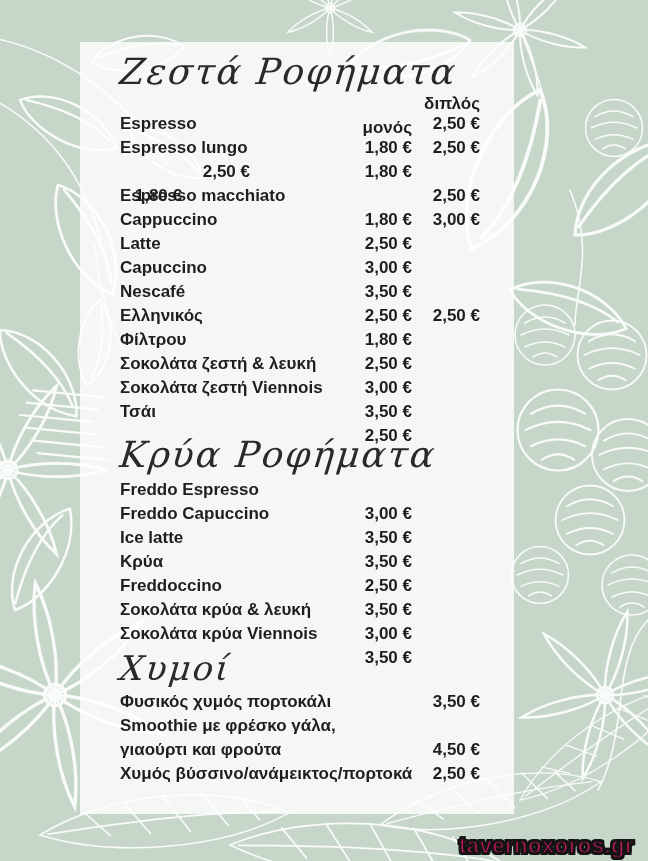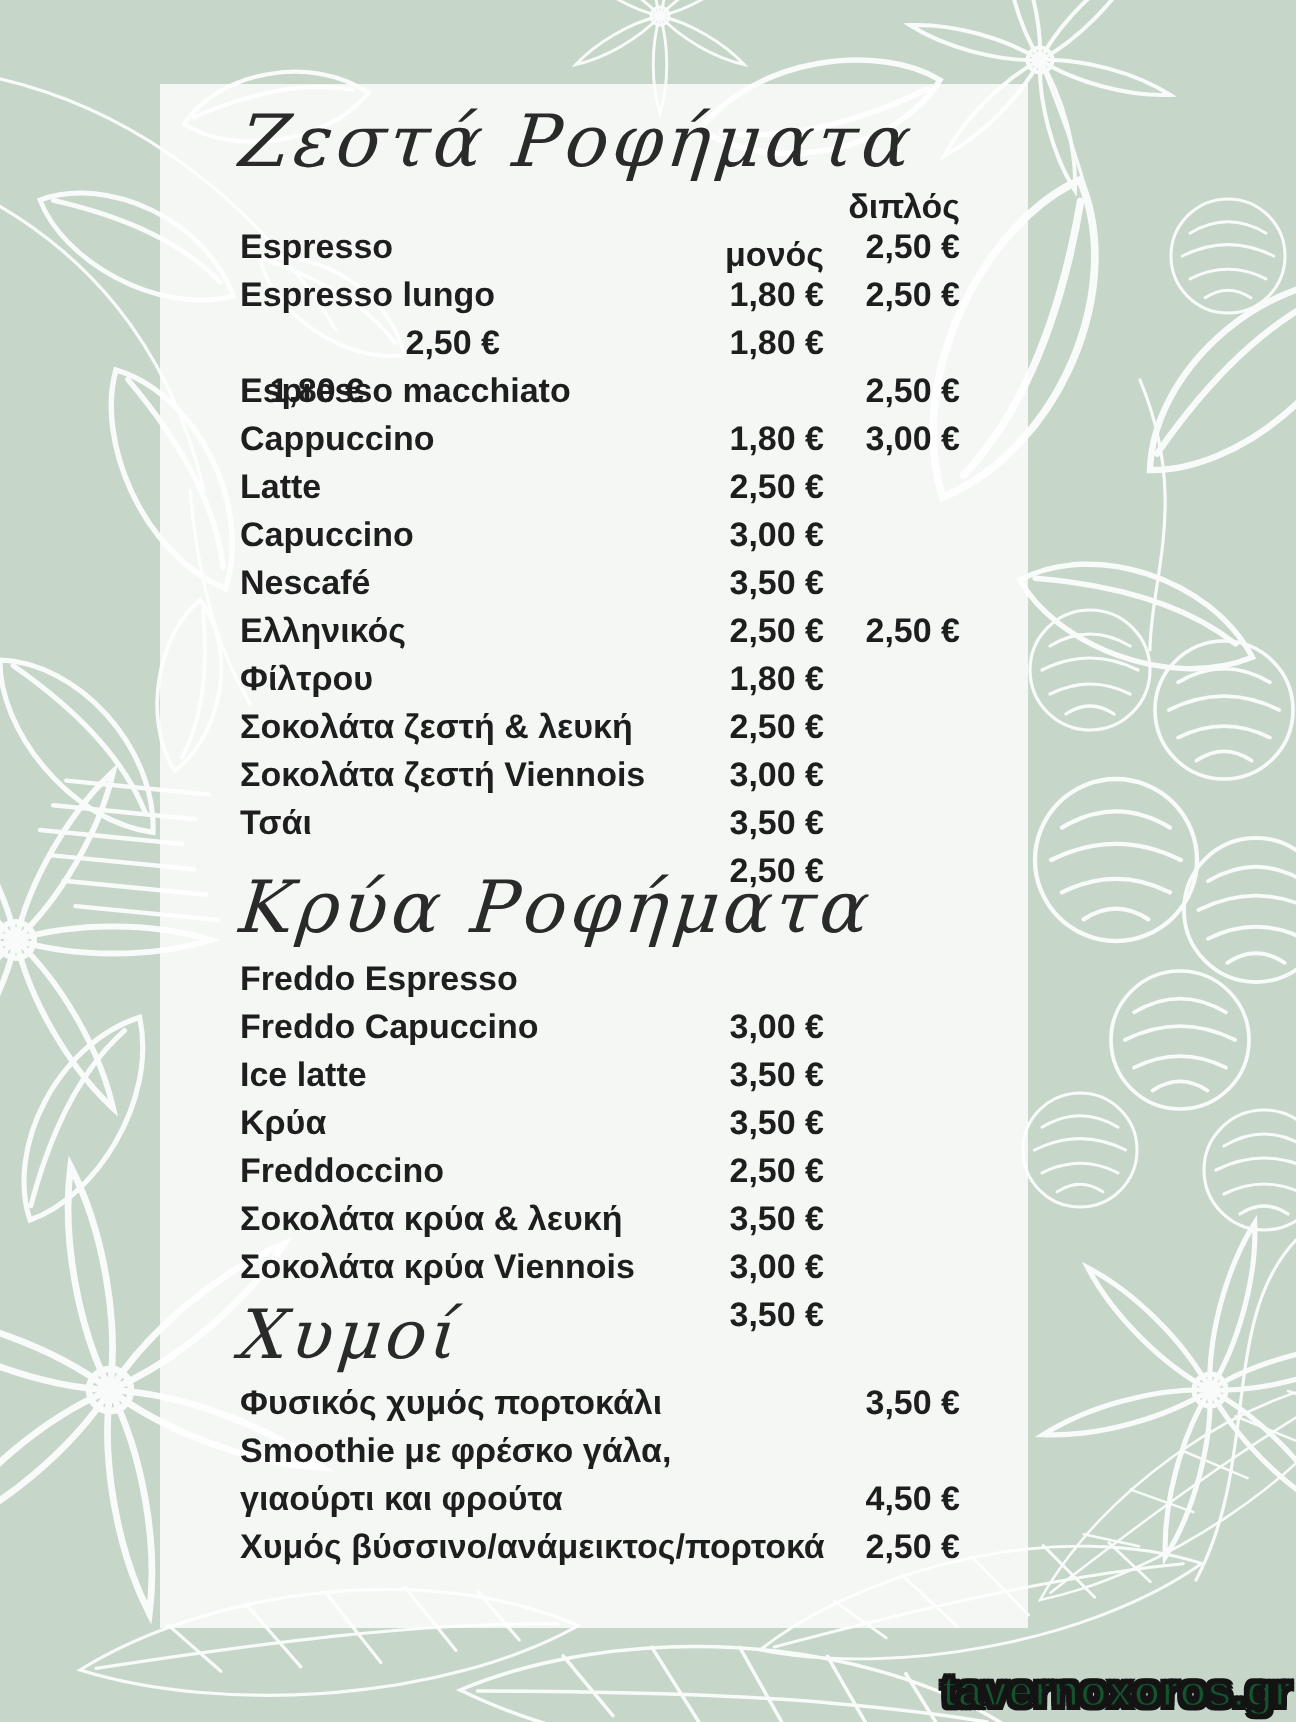--- a/index.html
+++ b/index.html
@@ -31,23 +31,23 @@
   .title-hot{margin-top:6px;}
   .title-cold{margin-top:8px;height:46px;line-height:46px;}
   .title-juice{margin-top:0;font-size:34px;height:44px;line-height:44px;}
   .col-header{display:flex;height:16px;line-height:16px;font-size:17px;font-weight:600;}
   .col-header .spacer{flex:1;}
   .row{display:flex;height:24px;line-height:24px;font-size:17px;font-weight:700;}
   .item-name{flex:1;white-space:nowrap;overflow:hidden;}
   .p1{width:62px;text-align:right;white-space:nowrap;margin-top:24px;}
   .p2{width:68px;text-align:right;white-space:nowrap;}
   #watermark{
-    position:absolute;right:2px;bottom:2px;
+    position:absolute;right:14px;bottom:2px;
     font-size:22px;font-weight:bold;letter-spacing:0.5px;
-    color:#14532d;
+    color:#be185d;
     -webkit-text-stroke:1.5px #141414;
     text-shadow:
       -2px -2px 0 #141414, 2px -2px 0 #141414,
       -2px  2px 0 #141414, 2px  2px 0 #141414,
       0 -2px 0 #141414, 0 2px 0 #141414,
       -2px 0 0 #141414, 2px 0 0 #141414;
   }
 </style>
 </head>
 <body>

